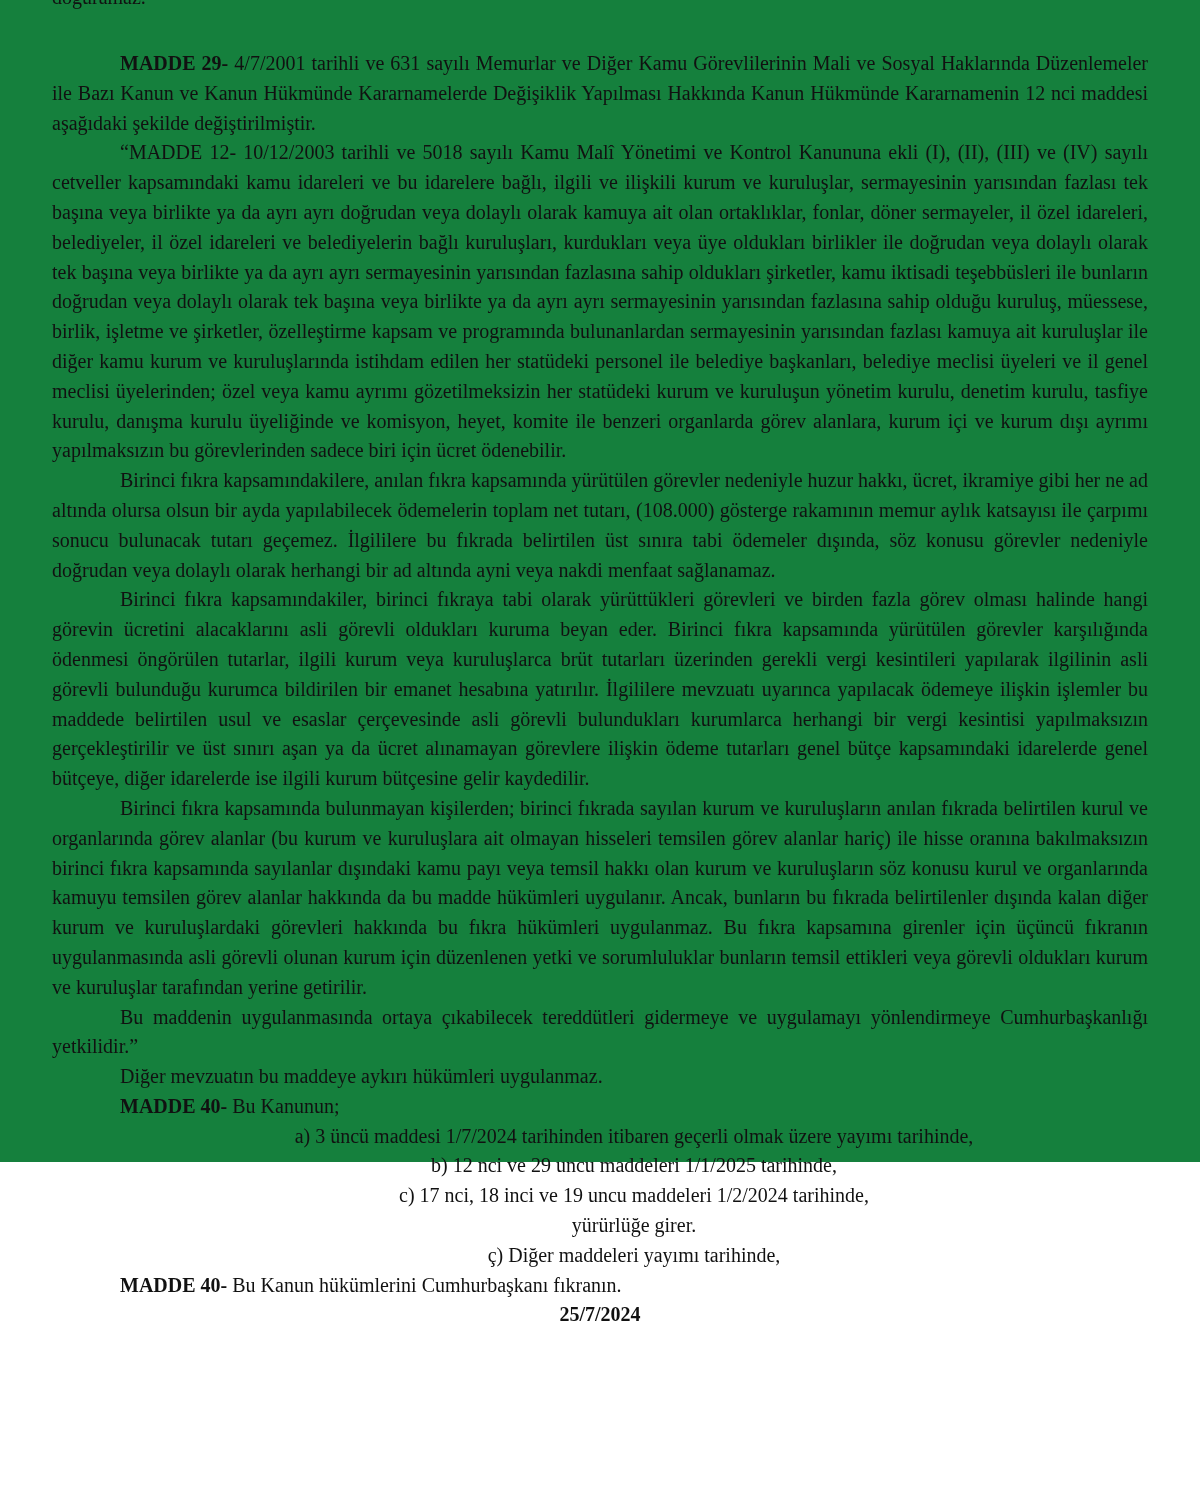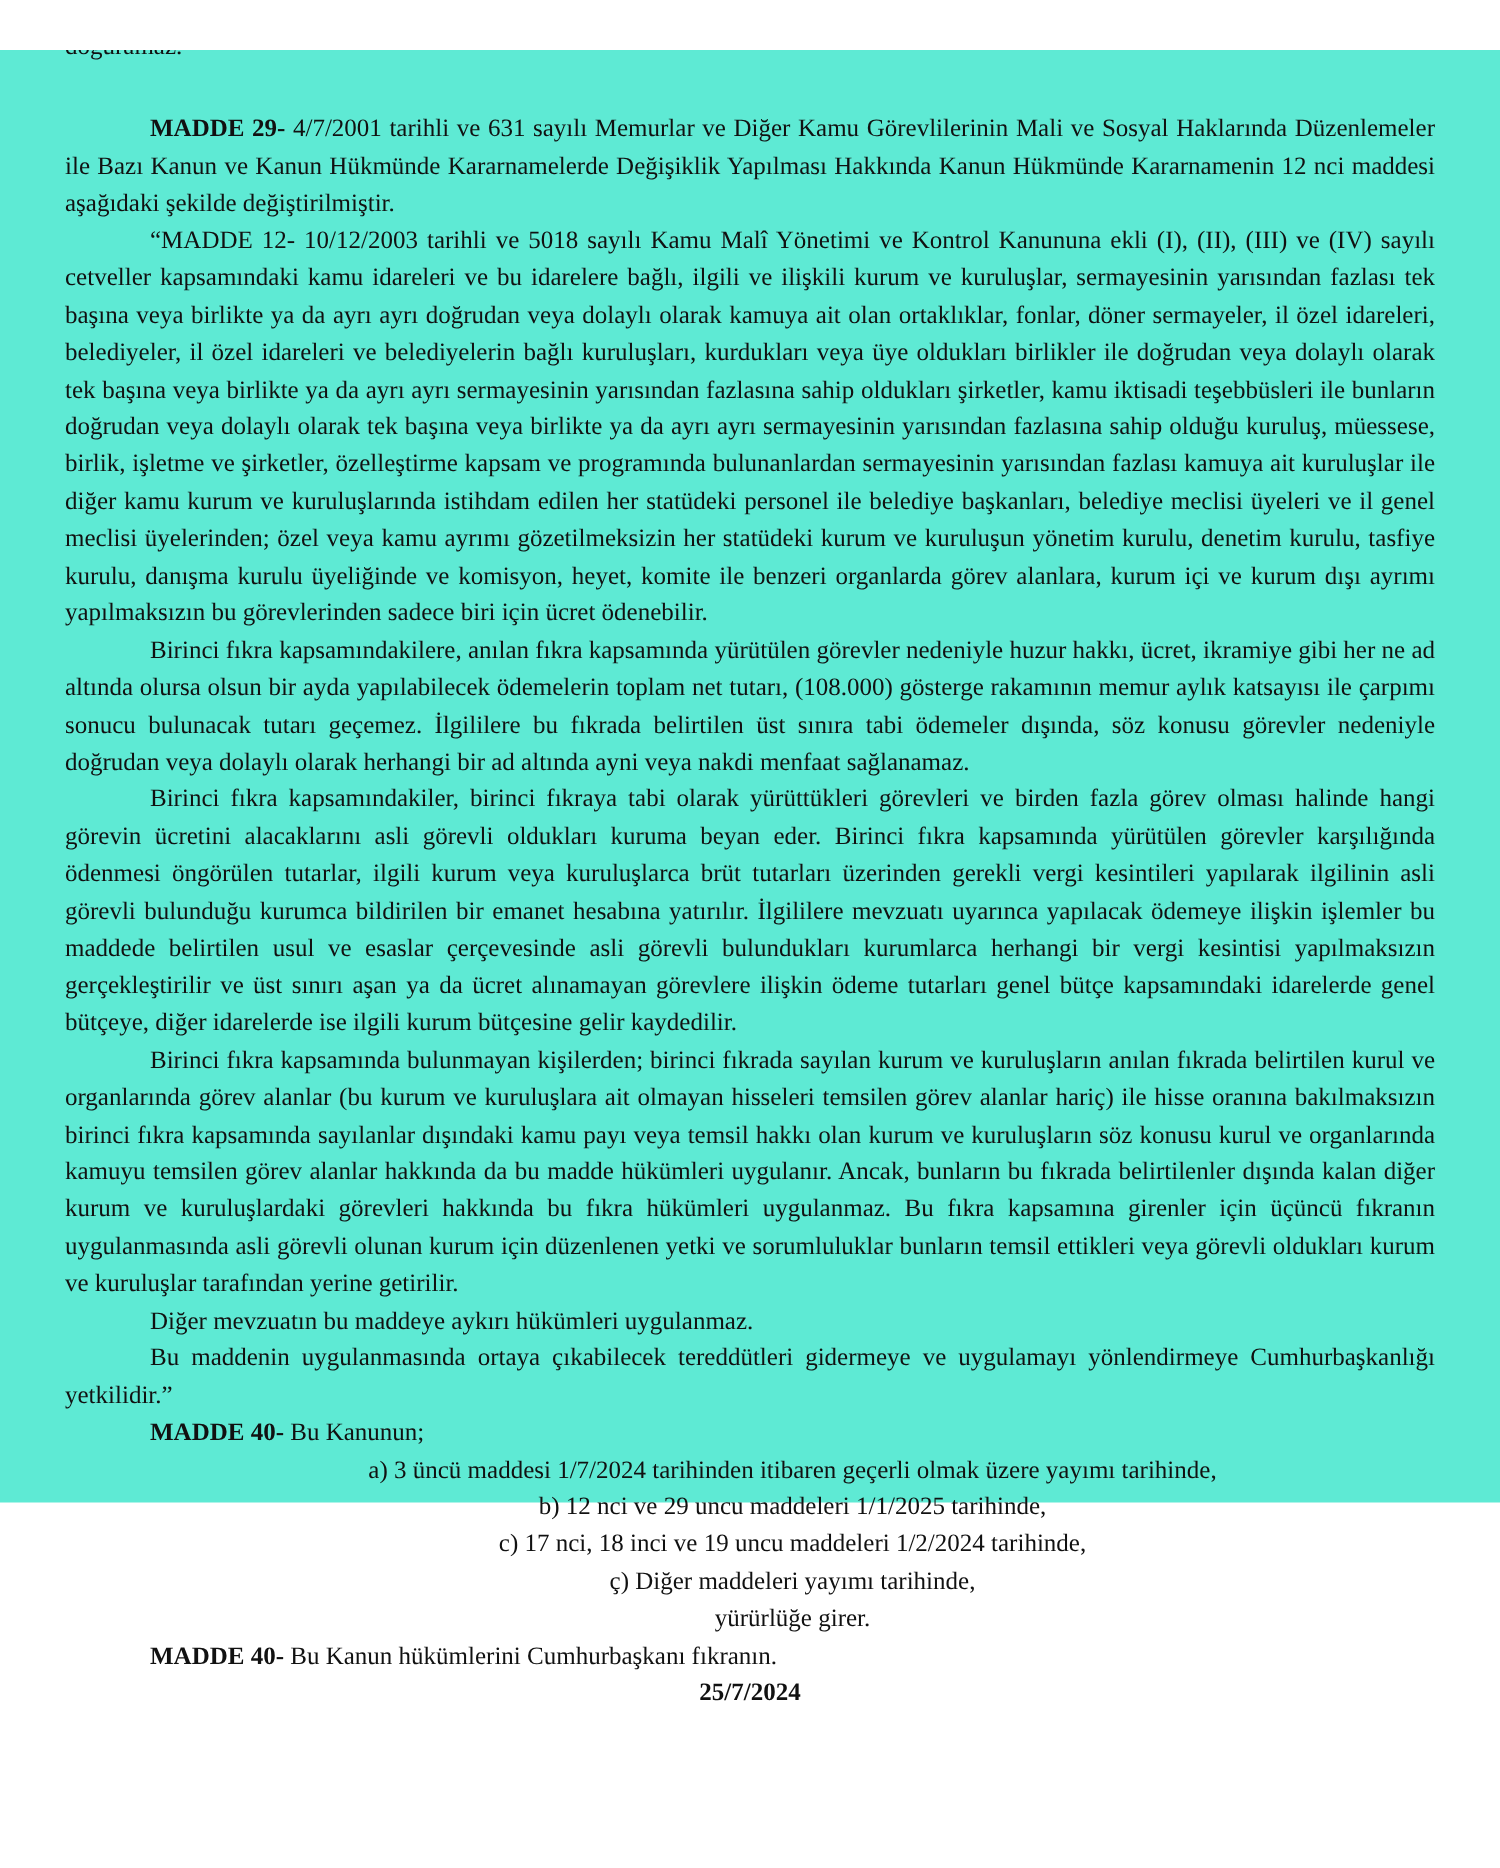--- a/index.html
+++ b/index.html
@@ -13,22 +13,21 @@
     height: 1494px;
     overflow: hidden;
     font-family: "Liberation Serif", "DejaVu Serif", serif;
     color: #111111;
   }
   .page {
     box-sizing: border-box;
     width: 1200px;
     height: 1162px;
     padding: 0 52px;
-    background: #5eead4;
-    margin-top: 40px;
+    background: #15803d;
   }
   .clipped-line {
     position: relative;
     height: 13px;
     overflow: hidden;
   }
   .clipped-line span {
     position: absolute;
     top: -17px;
     left: 0;
@@ -69,24 +68,24 @@
 <div class="page">
   <div class="clipped-line">
     <span>doğuramaz.</span>
   </div>
   <div class="doc-body">
       <p class="para body"><b>MADDE 29-</b> <span>4/7/2001 tarihli ve 631 sayılı Memurlar ve Diğer Kamu Görevlilerinin Mali ve Sosyal Haklarında Düzenlemeler ile Bazı Kanun ve Kanun Hükmünde Kararnamelerde Değişiklik Yapılması Hakkında Kanun Hükmünde Kararnamenin 12 nci maddesi aşağıdaki şekilde değiştirilmiştir.</span></p>
       <p class="para body"><span>“MADDE 12- 10/12/2003 tarihli ve 5018 sayılı Kamu Malî Yönetimi ve Kontrol Kanununa ekli (I), (II), (III) ve (IV) sayılı cetveller kapsamındaki kamu idareleri ve bu idarelere bağlı, ilgili ve ilişkili kurum ve kuruluşlar, sermayesinin yarısından fazlası tek başına veya birlikte ya da ayrı ayrı doğrudan veya dolaylı olarak kamuya ait olan ortaklıklar, fonlar, döner sermayeler, il özel idareleri, belediyeler, il özel idareleri ve belediyelerin bağlı kuruluşları, kurdukları veya üye oldukları birlikler ile doğrudan veya dolaylı olarak tek başına veya birlikte ya da ayrı ayrı sermayesinin yarısından fazlasına sahip oldukları şirketler, kamu iktisadi teşebbüsleri ile bunların doğrudan veya dolaylı olarak tek başına veya birlikte ya da ayrı ayrı sermayesinin yarısından fazlasına sahip olduğu kuruluş, müessese, birlik, işletme ve şirketler, özelleştirme kapsam ve programında bulunanlardan sermayesinin yarısından fazlası kamuya ait kuruluşlar ile diğer kamu kurum ve kuruluşlarında istihdam edilen her statüdeki personel ile belediye başkanları, belediye meclisi üyeleri ve il genel meclisi üyelerinden; özel veya kamu ayrımı gözetilmeksizin her statüdeki kurum ve kuruluşun yönetim kurulu, denetim kurulu, tasfiye kurulu, danışma kurulu üyeliğinde ve komisyon, heyet, komite ile benzeri organlarda görev alanlara, kurum içi ve kurum dışı ayrımı yapılmaksızın bu görevlerinden sadece biri için ücret ödenebilir.</span></p>
       <p class="para body"><span>Birinci fıkra kapsamındakilere, anılan fıkra kapsamında yürütülen görevler nedeniyle huzur hakkı, ücret, ikramiye gibi her ne ad altında olursa olsun bir ayda yapılabilecek ödemelerin toplam net tutarı, (108.000) gösterge rakamının memur aylık katsayısı ile çarpımı sonucu bulunacak tutarı geçemez. İlgililere bu fıkrada belirtilen üst sınıra tabi ödemeler dışında, söz konusu görevler nedeniyle doğrudan veya dolaylı olarak herhangi bir ad altında ayni veya nakdi menfaat sağlanamaz.</span></p>
       <p class="para body"><span>Birinci fıkra kapsamındakiler, birinci fıkraya tabi olarak yürüttükleri görevleri ve birden fazla görev olması halinde hangi görevin ücretini alacaklarını asli görevli oldukları kuruma beyan eder. Birinci fıkra kapsamında yürütülen görevler karşılığında ödenmesi öngörülen tutarlar, ilgili kurum veya kuruluşlarca brüt tutarları üzerinden gerekli vergi kesintileri yapılarak ilgilinin asli görevli bulunduğu kurumca bildirilen bir emanet hesabına yatırılır. İlgililere mevzuatı uyarınca yapılacak ödemeye ilişkin işlemler bu maddede belirtilen usul ve esaslar çerçevesinde asli görevli bulundukları kurumlarca herhangi bir vergi kesintisi yapılmaksızın gerçekleştirilir ve üst sınırı aşan ya da ücret alınamayan görevlere ilişkin ödeme tutarları genel bütçe kapsamındaki idarelerde genel bütçeye, diğer idarelerde ise ilgili kurum bütçesine gelir kaydedilir.</span></p>
       <p class="para body"><span>Birinci fıkra kapsamında bulunmayan kişilerden; birinci fıkrada sayılan kurum ve kuruluşların anılan fıkrada belirtilen kurul ve organlarında görev alanlar (bu kurum ve kuruluşlara ait olmayan hisseleri temsilen görev alanlar hariç) ile hisse oranına bakılmaksızın birinci fıkra kapsamında sayılanlar dışındaki kamu payı veya temsil hakkı olan kurum ve kuruluşların söz konusu kurul ve organlarında kamuyu temsilen görev alanlar hakkında da bu madde hükümleri uygulanır. Ancak, bunların bu fıkrada belirtilenler dışında kalan diğer kurum ve kuruluşlardaki görevleri hakkında bu fıkra hükümleri uygulanmaz. Bu fıkra kapsamına girenler için üçüncü fıkranın uygulanmasında asli görevli olunan kurum için düzenlenen yetki ve sorumluluklar bunların temsil ettikleri veya görevli oldukları kurum ve kuruluşlar tarafından yerine getirilir.</span></p>
+      <p class="para body"><span>Bu maddenin uygulanmasında ortaya çıkabilecek tereddütleri gidermeye ve uygulamayı yönlendirmeye Cumhurbaşkanlığı yetkilidir.”</span></p>
       <p class="para body"><span>Diğer mevzuatın bu maddeye aykırı hükümleri uygulanmaz.</span></p>
-      <p class="para body"><span>Bu maddenin uygulanmasında ortaya çıkabilecek tereddütleri gidermeye ve uygulamayı yönlendirmeye Cumhurbaşkanlığı yetkilidir.”</span></p>
       <p class="para body"><b>MADDE 40-</b> <span>Bu Kanunun;</span></p>
       <p class="para list"><span>a) 3 üncü maddesi 1/7/2024 tarihinden itibaren geçerli olmak üzere yayımı tarihinde,</span></p>
       <p class="para list"><span>b) 12 nci ve 29 uncu maddeleri 1/1/2025 tarihinde,</span></p>
       <p class="para list"><span>c) 17 nci, 18 inci ve 19 uncu maddeleri 1/2/2024 tarihinde,</span></p>
+      <p class="para list"><span>yürürlüğe girer.</span></p>
       <p class="para list"><span>ç) Diğer maddeleri yayımı tarihinde,</span></p>
-      <p class="para list"><span>yürürlüğe girer.</span></p>
       <p class="para body"><b>MADDE 40-</b> <span>Bu Kanun hükümlerini Cumhurbaşkanı fıkranın.</span></p>
       <p class="para center"><span>25/7/2024</span></p>
     </div>
 </div>
 
 </body></html>

